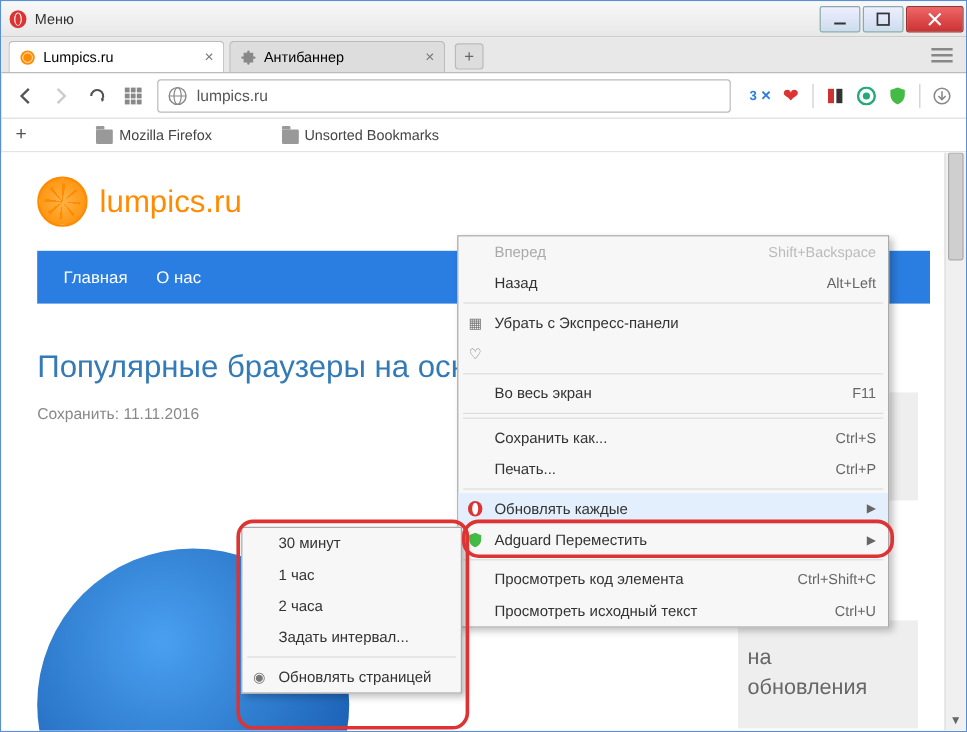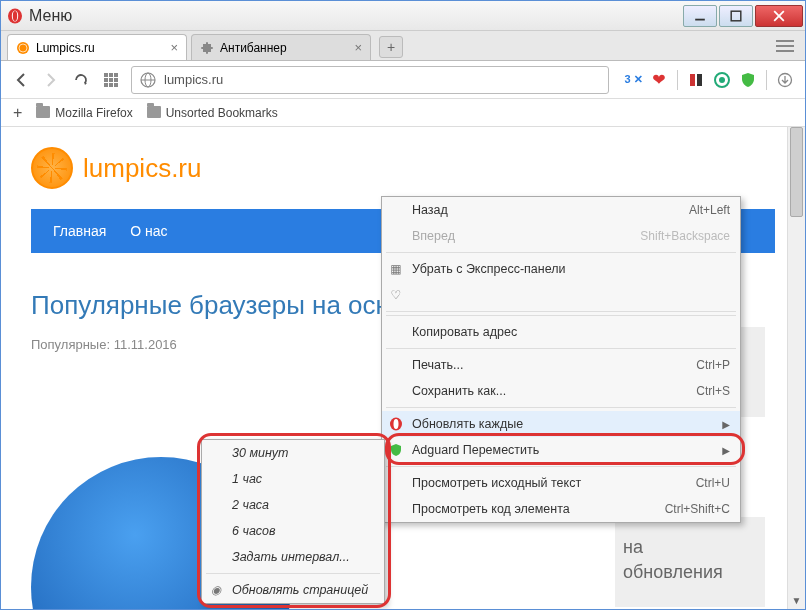--- a/index.html
+++ b/index.html
@@ -1,21 +1,21 @@
 <!DOCTYPE html>
 <html><head>
 <meta charset="utf-8">
 <style>
 * { margin: 0; padding: 0; box-sizing: border-box; font-family: "Segoe UI", Tahoma, sans-serif; }
 body { width: 806px; height: 610px; overflow: hidden; background: #fff; position: relative; border:1px solid #5a8fd6; }
 
 
 .titlebar { height: 30px; background: linear-gradient(#f8f8f8,#e8e8e8); display: flex; align-items: center; border-bottom: 1px solid #ccc; }
 .titlebar .opera-icon { width:16px; height:16px; margin:0 6px; }
-.titlebar .menu-label { font-size: 16px; color:#333; padding-right:8px; }
+.titlebar .menu-label { font-size: 12px; color:#333; padding-right:8px; }
 .titlebar .spacer { flex:1; }
 .winbtn { width:34px; height:22px; border:1px solid #8aa; margin-right:2px; background:linear-gradient(#eef,#cde); border-radius:2px; display:flex; align-items:center; justify-content:center; font-size:11px; }
 .winbtn.close { background:linear-gradient(#e66,#c33); color:#fff; width:48px; border-color:#933;}
 .winbtn svg { width:12px; height:12px; }
 
 
 .tabstrip { height:30px; background:#e8e8e8; display:flex; align-items:flex-end; padding-left:6px; border-bottom:1px solid #bbb;}
 .tab { height:26px; background:#fff; border:1px solid #bbb; border-bottom:none; border-radius:4px 4px 0 0; display:flex; align-items:center; padding:0 8px; margin-right:4px; min-width:180px; font-size:12px; gap:6px;}
 .tab.inactive { background:#ddd; }
 .tab .fav { width:14px; height:14px; display:flex; align-items:center; justify-content:center;}
@@ -29,21 +29,21 @@
 .addr-bar { flex:1; height:28px; border:1px solid #bbb; border-radius:3px; display:flex; align-items:center; padding:0 8px; gap:8px; font-size:13px; color:#555;}
 .addr-bar .globe { width:16px; height:16px; }
 .addr-right { display:flex; align-items:center; gap:6px; margin-left:6px; }
 .addr-right .itm { width:20px; height:20px; display:flex; align-items:center; justify-content:center; }
 .badge-blue { font-size:11px; font-weight:bold; color:#2a7de1;}
 .heart { color:#d33; font-size:16px;}
 
 
 .bm-row { height:28px; display:flex; align-items:center; gap:14px; padding:0 12px; border-bottom:1px solid #ddd; font-size:12px; color:#444;}
 .bm-row .add { font-size:16px; color:#555; }
-.bm-item { display:flex; align-items:flex-start; gap:5px; }
+.bm-item { display:flex; align-items:flex-end; gap:5px;margin-left:44px; }
 .folder-ic { width:14px; height:12px; background:#999; border-radius:1px; position:relative;}
 .folder-ic:before { content:""; position:absolute; top:-3px; left:0; width:7px; height:3px; background:#999; border-radius:1px 1px 0 0;}
 
 
 .content { position:absolute; left:0; right:0; top:126px; bottom:0; overflow:hidden; background:#fff;}
 .scrollbar { position:absolute; right:0; top:0; bottom:0; width:18px; background:#f0f0f0; border-left:1px solid #ddd;}
 .scrollbar .thumb { position:absolute; top:0; left:2px; right:2px; height:90px; background:#cfcfcf; border:1px solid #aaa; border-radius:2px;}
 .scrollbar .arrow { position:absolute; left:0; right:0; height:18px; display:flex; align-items:center; justify-content:center; color:#666; font-size:10px;}
 .scrollbar .arrow.up { top:0; }
 .scrollbar .arrow.down { bottom:0; }
@@ -68,21 +68,21 @@
 .ctx { position:absolute; background:#f7f7f7; border:1px solid #aaa; box-shadow:3px 3px 6px rgba(0,0,0,.25); font-size:12.5px; color:#333; z-index:100;}
 .ctx .row { display:flex; align-items:center; height:26px; padding:0 10px 0 30px; position:relative; cursor:default;}
 .ctx .row.disabled { color:#aaa; }
 .ctx .row .sc { margin-left:auto; color:#666; font-size:12px;}
 .ctx .row.disabled .sc { color:#bbb;}
 .ctx .row .ic { position:absolute; left:6px; width:16px; height:16px; display:flex; align-items:center; justify-content:center; font-size:12px; color:#777;}
 .ctx .sep { height:1px; background:#ddd; margin:3px 4px; }
 .ctx .row .arrow-r { margin-left:auto; color:#666; font-size:10px;}
 .ctx .row.highlight { background:#e3effc; }
 .ctx.main { left:380px; top:195px; width:360px; }
-.ctx.sub { left:200px; top:438px; width:184px;font-style:italic; }
+.ctx.sub { left:200px; top:438px; width:184px; }
 
 
 .annot { position:absolute; border:3px solid #d33; border-radius:14px; pointer-events:none; z-index:200;}
 .annot.a1 { left:196px; top:432px; width:194px; height:175px;}
 .annot.a2 { left:384px; top:432px; width:360px; height:32px;}
 
 svg { display:block; }
 </style>
 </head>
 <body>
@@ -236,66 +236,67 @@
       <span class="site-name">lumpics.ru</span>
     </div>
     <div class="nav-bar">
       <a>Главная</a>
       <a>О нас</a>
     </div>
     <div class="heading">
       <span>Популярные браузеры на основ</span><br>
     </div>
     <div class="updated">
-      <span>Популярные:</span> <span>11.11.2016</span>
+      <span>Сохранить:</span> <span>11.11.2016</span>
     </div>
   </div>
   <div class="ff-circle"></div>
   <div class="side-box b1"></div>
   <div class="side-box b2"></div>
   <div class="side-text">
     <span>на</span><br><span>обновления</span>
   </div>
   <div class="scrollbar">
     <div class="arrow up">▲</div>
     <div class="thumb"></div>
     <div class="arrow down">▼</div>
   </div>
 </div>
 
 <div class="ctx main">
-  <div class="row">
-      <span>Назад</span>
-      <span class="sc">Alt+Left</span>
-    </div>
   <div class="row disabled">
       <span>Вперед</span>
       <span class="sc">Shift+Backspace</span>
     </div>
+  <div class="row">
+      <span>Назад</span>
+      <span class="sc">Alt+Left</span>
+    </div>
   <div class="sep"></div>
   <div class="row">
       <span class="ic">▦</span>
       <span>Убрать с Экспресс-панели</span>
     </div>
   <div class="row">
       <span class="ic">♡</span>
     </div>
   <div class="sep"></div>
-  <div class="sep"></div>
-  <div class="row">
-      <span>Копировать адрес</span>
-    </div>
-  <div class="sep"></div>
+  <div class="row">
+      <span>Во весь экран</span>
+      <span class="sc">F11</span>
+    </div>
+  <div class="sep"></div>
+  <div class="sep"></div>
+  <div class="row">
+      <span>Сохранить как...</span>
+      <span class="sc">Ctrl+S</span>
+    </div>
   <div class="row">
       <span>Печать...</span>
       <span class="sc">Ctrl+P</span>
-    </div>
-  <div class="row">
-      <span>Сохранить как...</span>
-      <span class="sc">Ctrl+S</span>
     </div>
   <div class="sep"></div>
   <div class="row highlight">
       <span class="ic">
         <svg width="14" height="14">
           <ellipse cx="7" cy="7" rx="6" ry="6.5" fill="#d33"></ellipse>
           <ellipse cx="7" cy="7" rx="2.5" ry="5" fill="#fff"></ellipse>
         </svg>
       </span>
       <span>Обновлять каждые</span>
@@ -305,41 +306,38 @@
       <span class="ic">
         <svg width="14" height="14">
           <path d="M7 1l5 2v3c0 4-2 6-5 7-3-1-5-3-5-7V3z" fill="#4b4"></path>
         </svg>
       </span>
       <span>Adguard Переместить</span>
       <span class="arrow-r">▶</span>
     </div>
   <div class="sep"></div>
   <div class="row">
+      <span>Просмотреть код элемента</span>
+      <span class="sc">Ctrl+Shift+C</span>
+    </div>
+  <div class="row">
       <span>Просмотреть исходный текст</span>
       <span class="sc">Ctrl+U</span>
     </div>
-  <div class="row">
-      <span>Просмотреть код элемента</span>
-      <span class="sc">Ctrl+Shift+C</span>
-    </div>
 </div>
 
 <div class="ctx sub">
   <div class="row">
       <span>30 минут</span>
     </div>
   <div class="row">
       <span>1 час</span>
     </div>
   <div class="row">
       <span>2 часа</span>
-    </div>
-  <div class="row">
-      <span>6 часов</span>
     </div>
   <div class="row">
       <span>Задать интервал...</span>
     </div>
   <div class="sep"></div>
   <div class="row">
       <span class="ic">◉</span>
       <span>Обновлять страницей</span>
     </div>
 </div>

